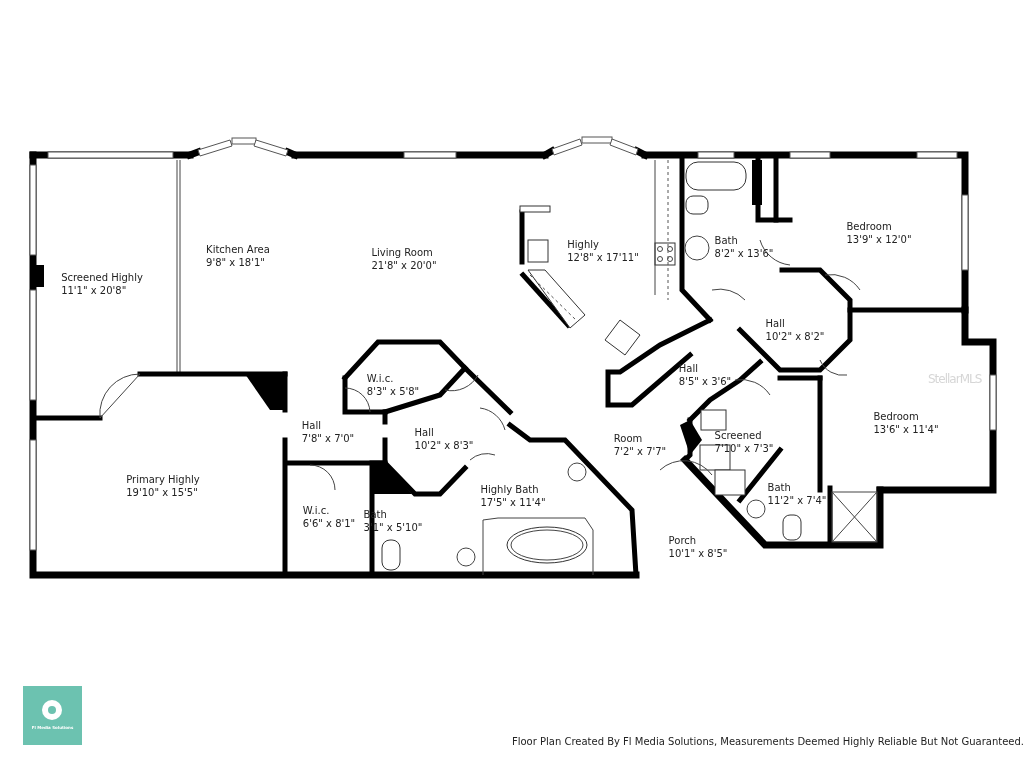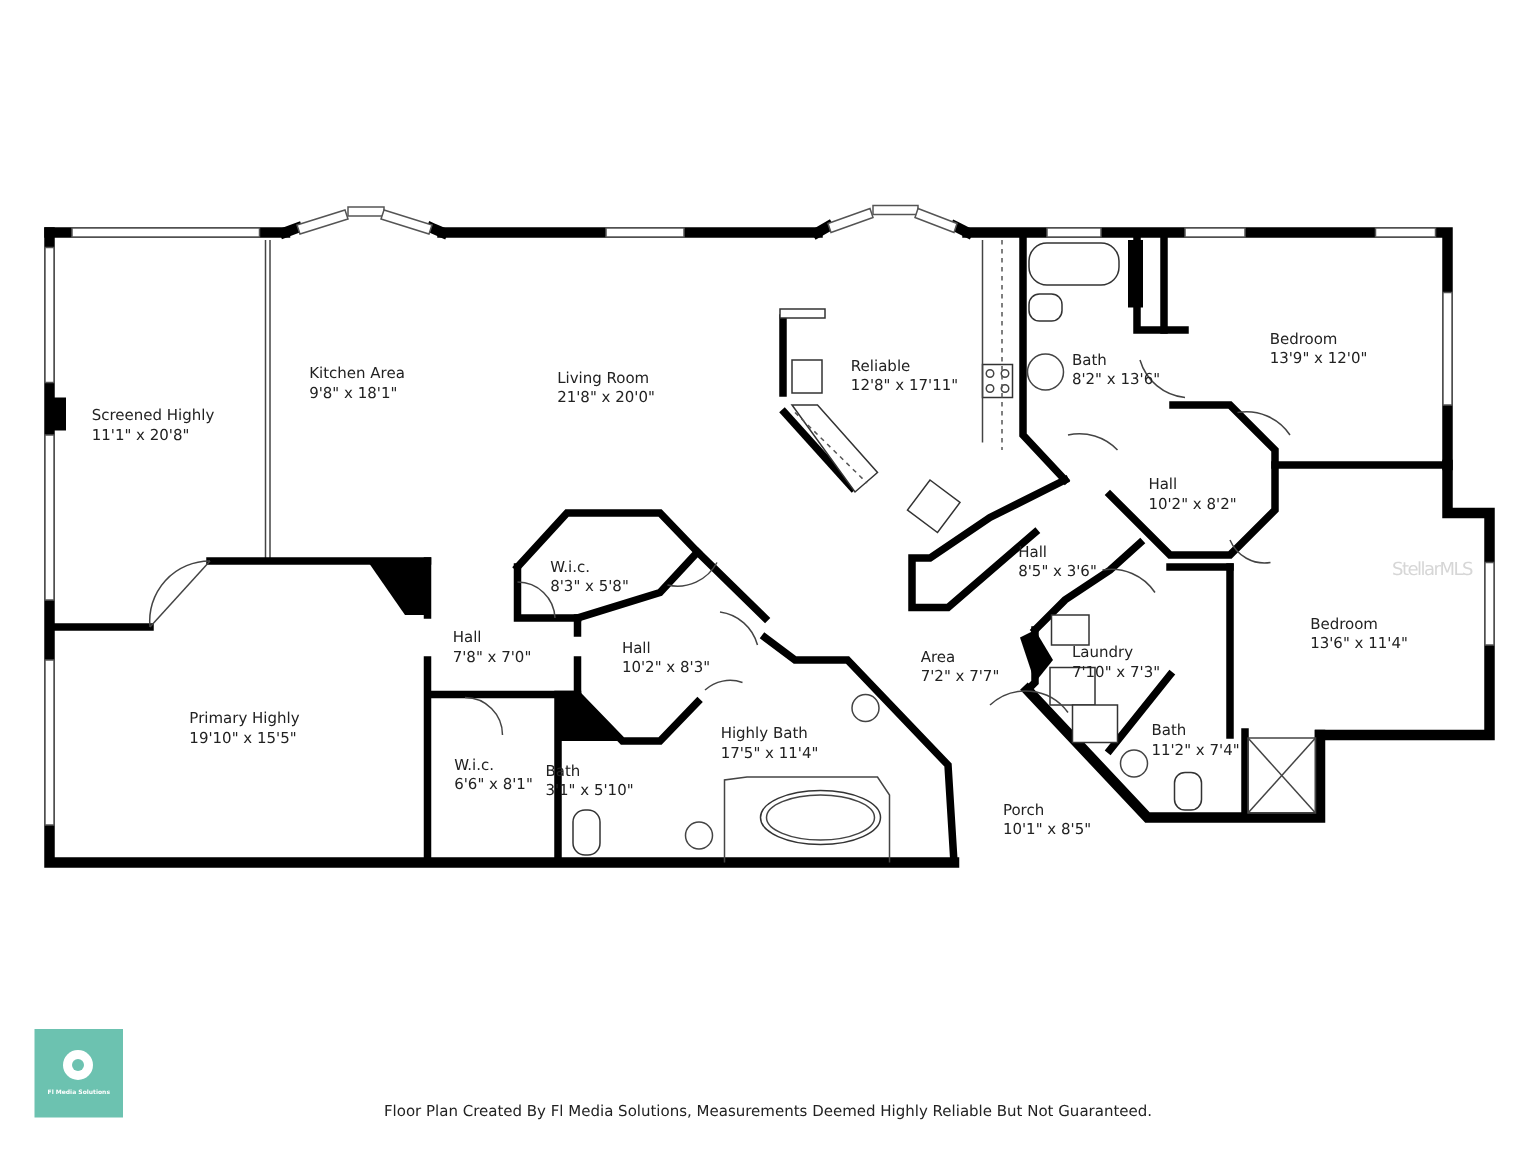--- a/index.html
+++ b/index.html
@@ -11,21 +11,21 @@
   .fix { fill: #fff; stroke: #333; stroke-width: 1; }
   .thin { fill: none; stroke: #444; stroke-width: 1; }
   .dash { fill: none; stroke: #555; stroke-width: 1; stroke-dasharray: 3 3; }
   .solid { fill: #000; }
   .room-label { position: absolute; text-align: left; font-size: 10px; line-height: 13px; color: #222; white-space: nowrap; transform: translateX(-50%); }
   .room-label span { display: block; }
   .logo { position: absolute; left: 23px; top: 686px; width: 59px; height: 59px; background: #6cc2b0; }
   .logo-icon { position: absolute; left: 19px; top: 14px; width: 20px; height: 20px; border-radius: 50%; background: #fff; }
   .logo-icon::after { content: ""; position: absolute; left: 6px; top: 6px; width: 8px; height: 8px; border-radius: 50%; background: #6cc2b0; }
   .logo-text { position: absolute; left: 0; right: 0; top: 39px; font-size: 4px; color: #fff; text-align: center; font-weight: bold; }
-  .footer { position: absolute; left: 0; right: 0; top: 736px; text-align: center; font-size: 10px; color: #222; }
+  .footer { position: absolute; left: 0; right: 0; top: 736px; text-align: right; font-size: 10px; color: #222; }
   .watermark { position: absolute; left: 928px; top: 372px; font-size: 12px; color: rgba(200,200,200,0.75); letter-spacing: -1px; }
 </style>
 </head>
 <body>
 
 <svg id="plan" viewBox="0 0 1024 768" xmlns="http://www.w3.org/2000/svg">
 
   <g>
     <polyline class="wall" points="33,155 33,575 636,575"></polyline>
     <polyline class="wall" points="33,155 175,155 190,155"></polyline>
@@ -154,21 +154,21 @@
 </div>
 <div class="room-label" style="left:238px; top:243px;">
   <span>Kitchen Area</span>
   <span>9'8" x 18'1"</span>
 </div>
 <div class="room-label" style="left:404px; top:246px;">
   <span>Living Room</span>
   <span>21'8" x 20'0"</span>
 </div>
 <div class="room-label" style="left:603px; top:238px;">
-  <span>Reliable</span>
+  <span>Highly</span>
   <span>12'8" x 17'11"</span>
 </div>
 <div class="room-label" style="left:744px; top:234px;">
   <span>Bath</span>
   <span>8'2" x 13'6"</span>
 </div>
 <div class="room-label" style="left:879px; top:220px;">
   <span>Bedroom</span>
   <span>13'9" x 12'0"</span>
 </div>
@@ -190,25 +190,25 @@
 </div>
 <div class="room-label" style="left:328px; top:419px;">
   <span>Hall</span>
   <span>7'8" x 7'0"</span>
 </div>
 <div class="room-label" style="left:444px; top:426px;">
   <span>Hall</span>
   <span>10'2" x 8'3"</span>
 </div>
 <div class="room-label" style="left:640px; top:432px;">
-  <span>Area</span>
+  <span>Room</span>
   <span>7'2" x 7'7"</span>
 </div>
 <div class="room-label" style="left:744px; top:429px;">
-  <span>Laundry</span>
+  <span>Screened</span>
   <span>7'10" x 7'3"</span>
 </div>
 <div class="room-label" style="left:163px; top:473px;">
   <span>Primary Highly</span>
   <span>19'10" x 15'5"</span>
 </div>
 <div class="room-label" style="left:329px; top:504px;">
   <span>W.i.c.</span>
   <span>6'6" x 8'1"</span>
 </div>

